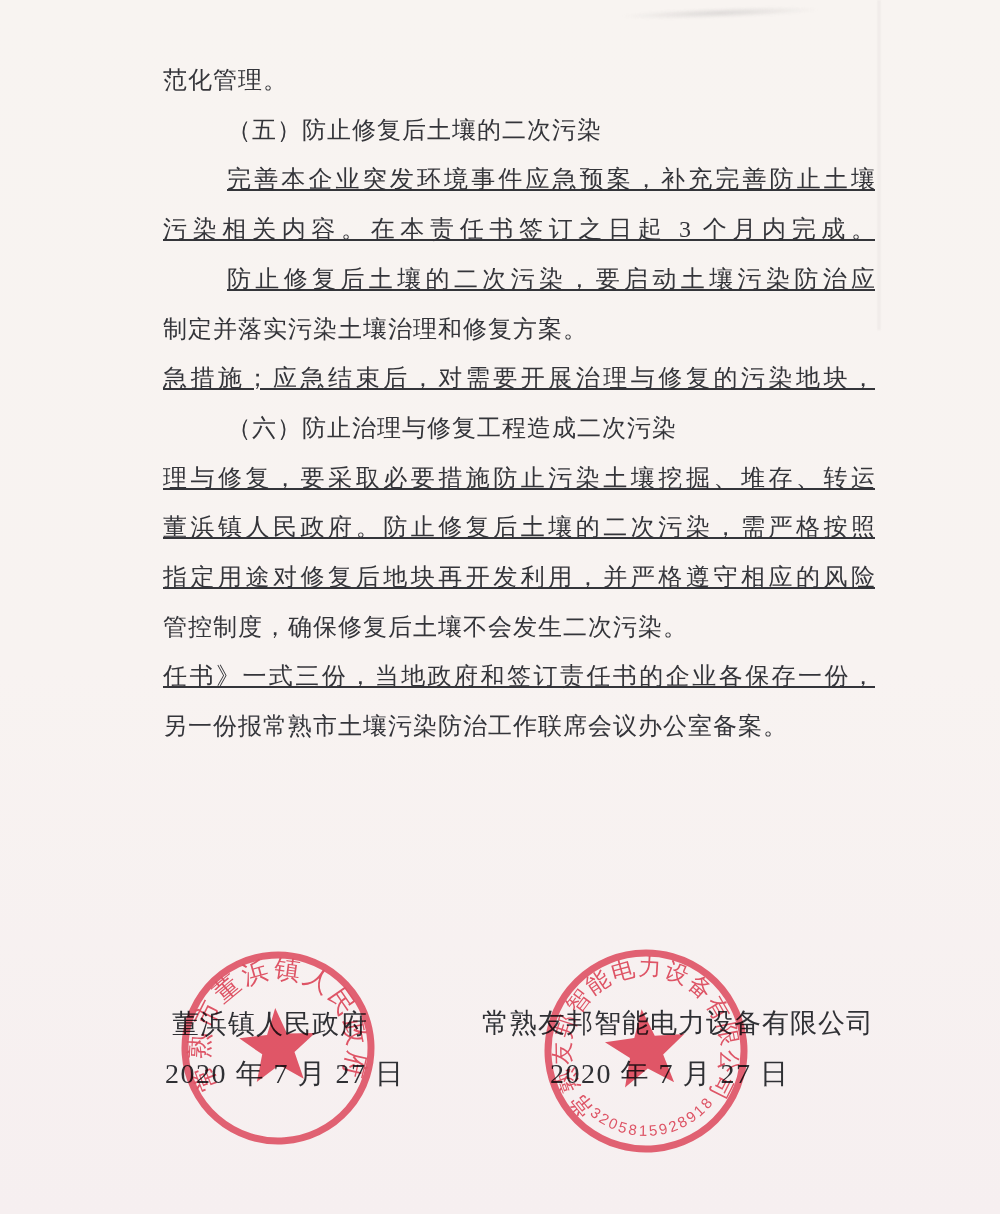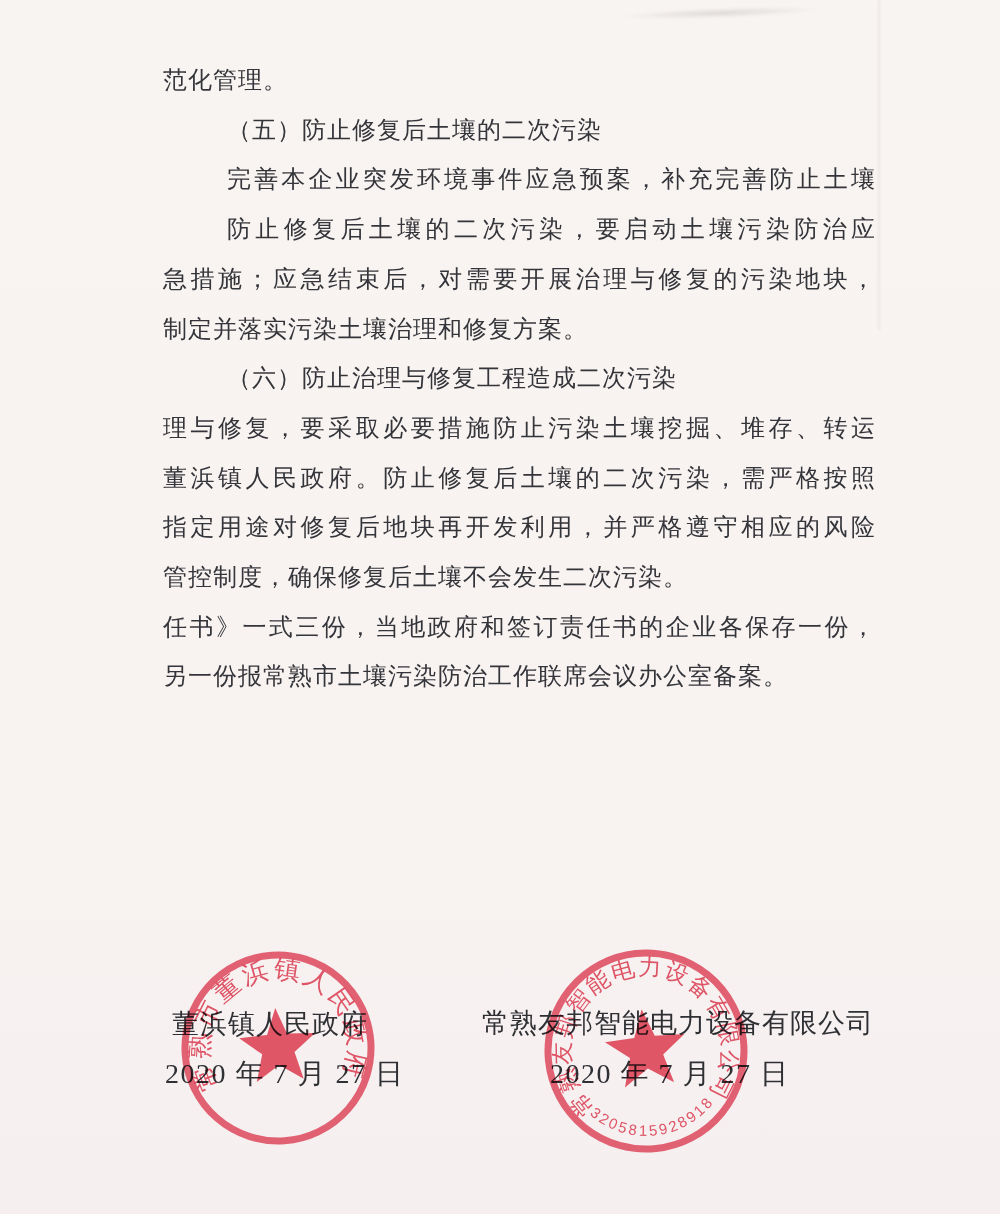--- a/index.html
+++ b/index.html
@@ -30,20 +30,21 @@
     font-size:24px;
     line-height:49.7px;
     letter-spacing:1px;
     white-space:nowrap;
   }
   .line.just{
     white-space:normal;
     letter-spacing:0;
     text-align:justify;
     text-align-last:justify;
+    text-decoration:underline;
   }
   .line.ind{text-indent:64px;}
   
   .sig-name,.sig-date{
     position:absolute;color:#2f3034;white-space:nowrap;
   }
   .sig-name{font-size:27px;letter-spacing:1px;}
   .sig-date{font-size:28px;letter-spacing:1.5px;}
   .sig-name.left{left:172px;top:1006px;}
   .sig-date.left{left:165px;top:1055px;}
@@ -67,23 +68,24 @@
 
 <div class="page">
 
   <div class="smudge"></div>
   <div class="crease"></div>
 
   <div class="body-text">
     <div class="line">范化管理。</div>
     <div class="line ind">（五）防止修复后土壤的二次污染</div>
     <div class="line ind just">完善本企业突发环境事件应急预案，补充完善防止土壤</div>
+    <div class="line just">污染相关内容。在本责任书签订之日起 3 个月内完成。</div>
     <div class="line ind just">防止修复后土壤的二次污染，要启动土壤污染防治应</div>
+    <div class="line">制定并落实污染土壤治理和修复方案。</div>
     <div class="line just">急措施；应急结束后，对需要开展治理与修复的污染地块，</div>
-    <div class="line">制定并落实污染土壤治理和修复方案。</div>
     <div class="line ind">（六）防止治理与修复工程造成二次污染</div>
     <div class="line just">理与修复，要采取必要措施防止污染土壤挖掘、堆存、转运</div>
     <div class="line just">董浜镇人民政府。防止修复后土壤的二次污染，需严格按照</div>
     <div class="line just">指定用途对修复后地块再开发利用，并严格遵守相应的风险</div>
     <div class="line">管控制度，确保修复后土壤不会发生二次污染。</div>
     <div class="line just">任书》一式三份，当地政府和签订责任书的企业各保存一份，</div>
     <div class="line">另一份报常熟市土壤污染防治工作联席会议办公室备案。</div>
   </div>
 
   <div class="sig-name left">董浜镇人民政府</div>

